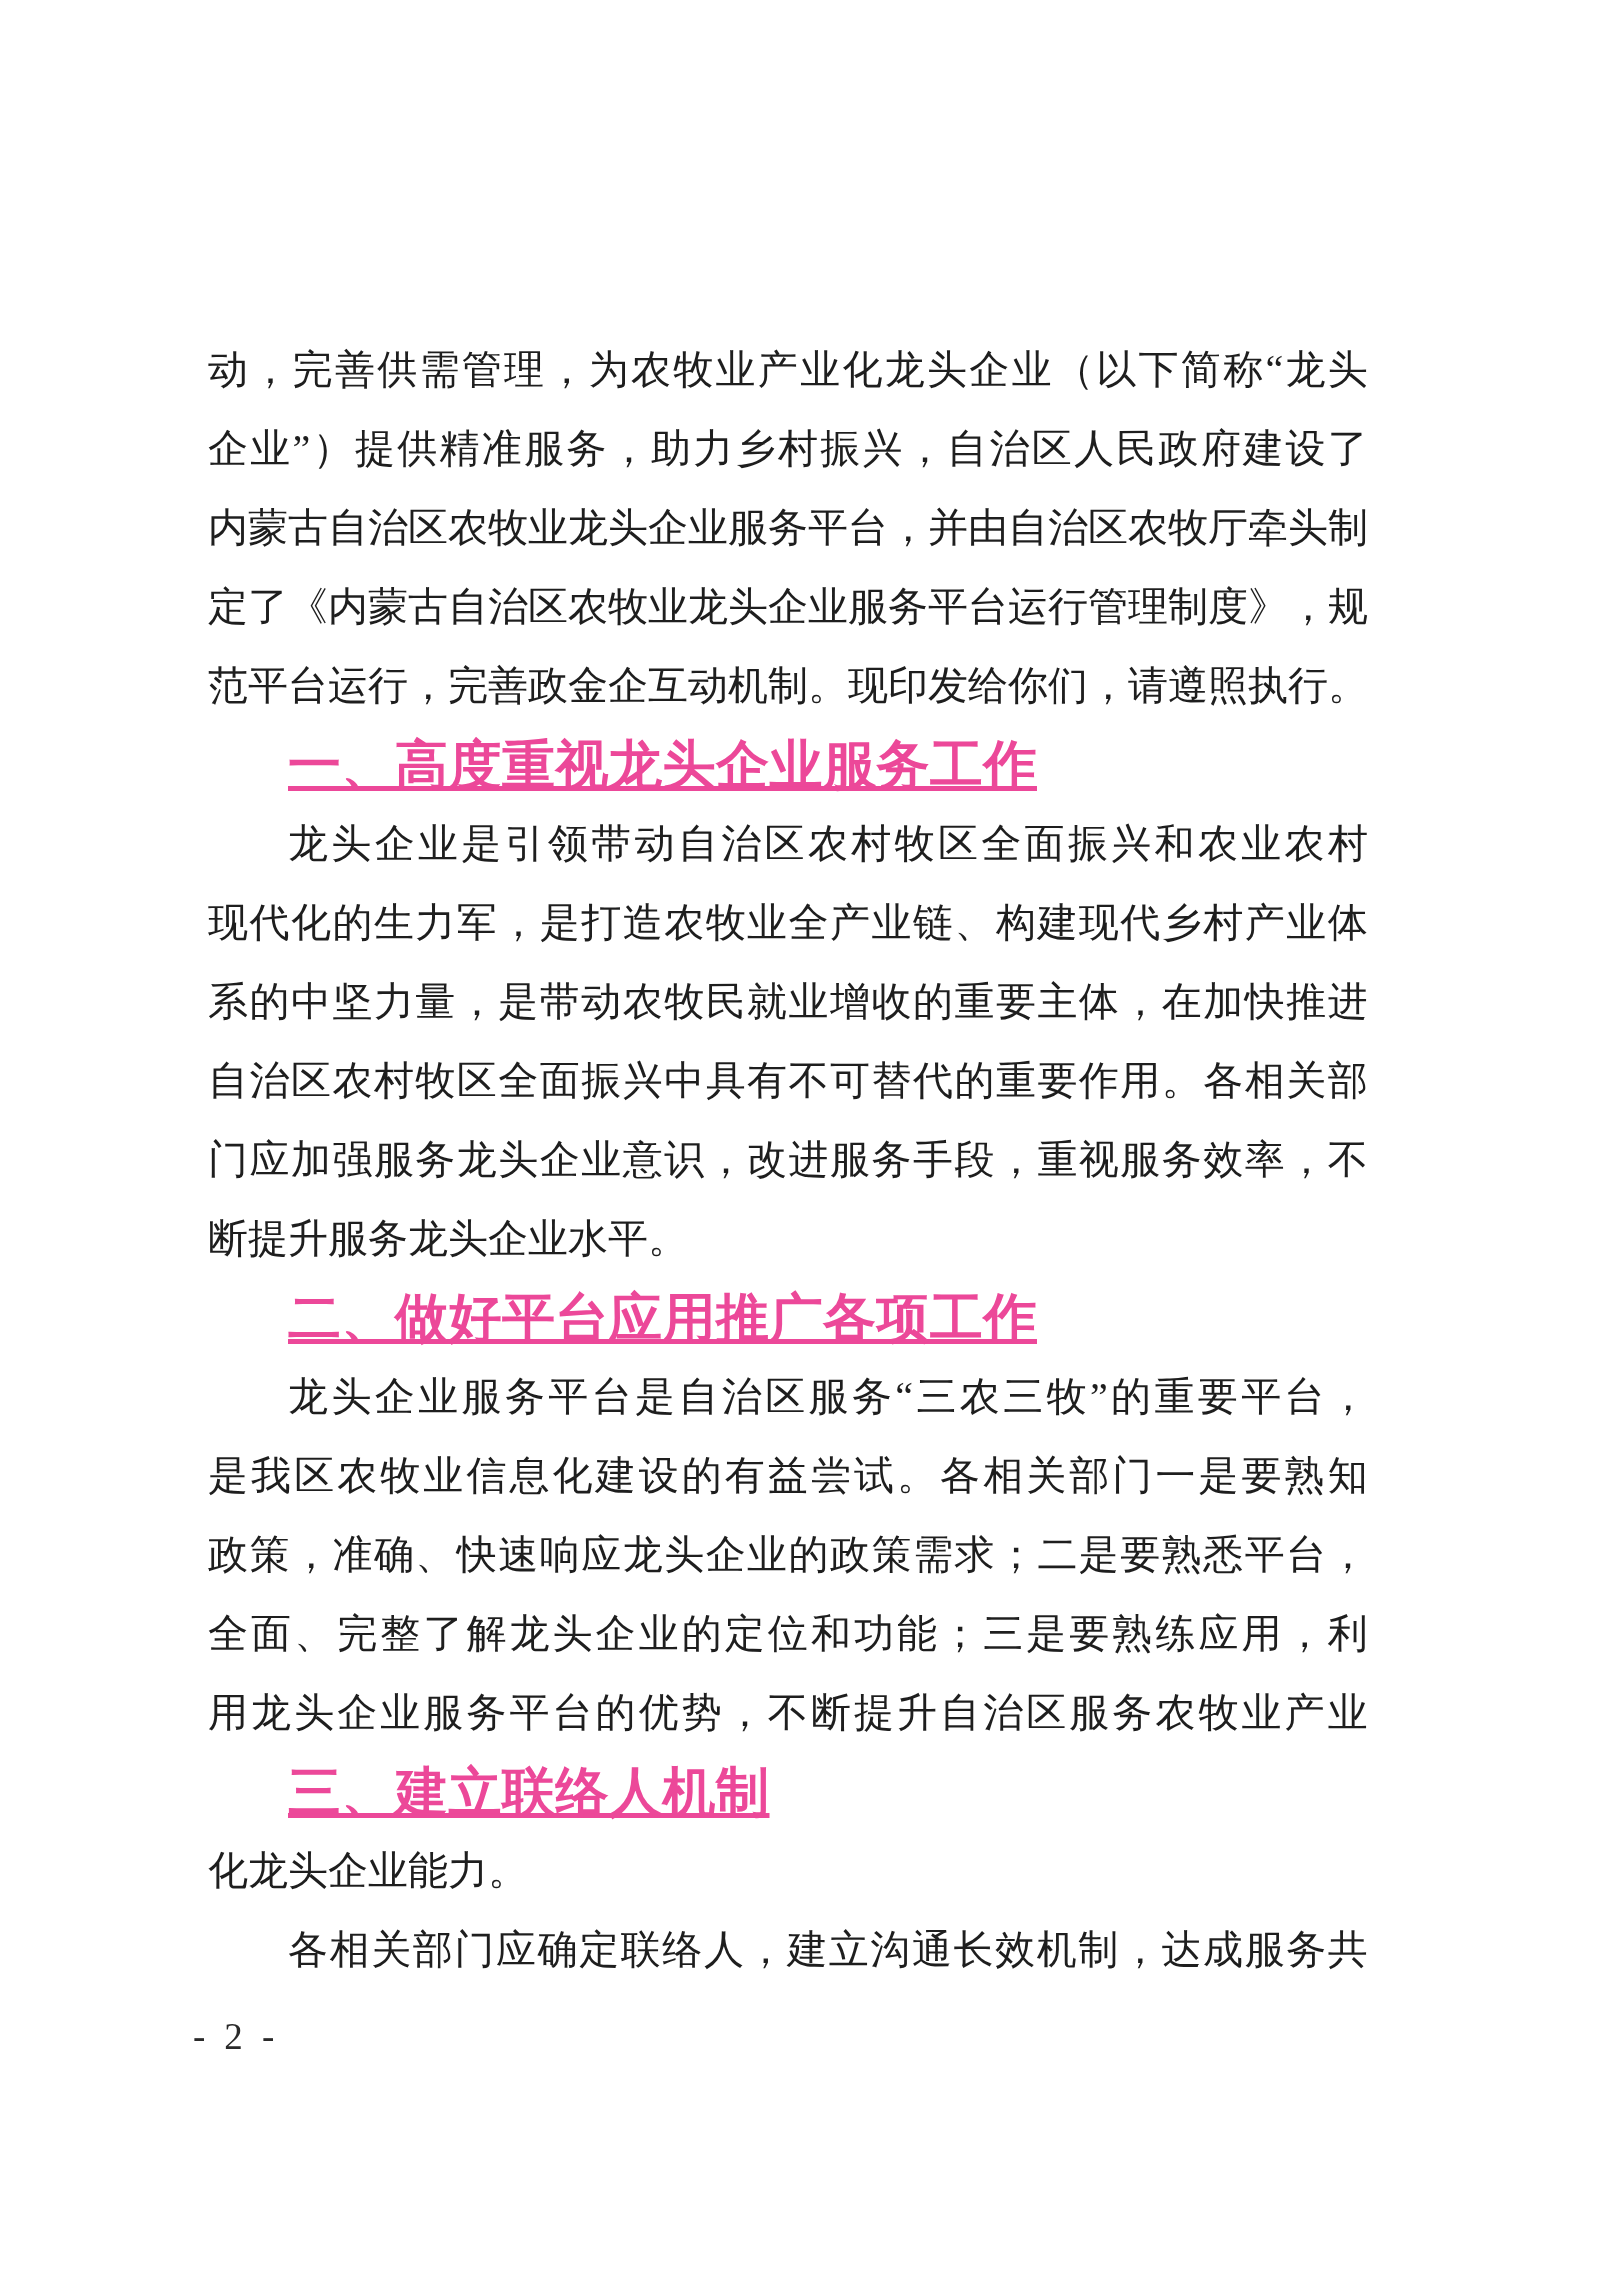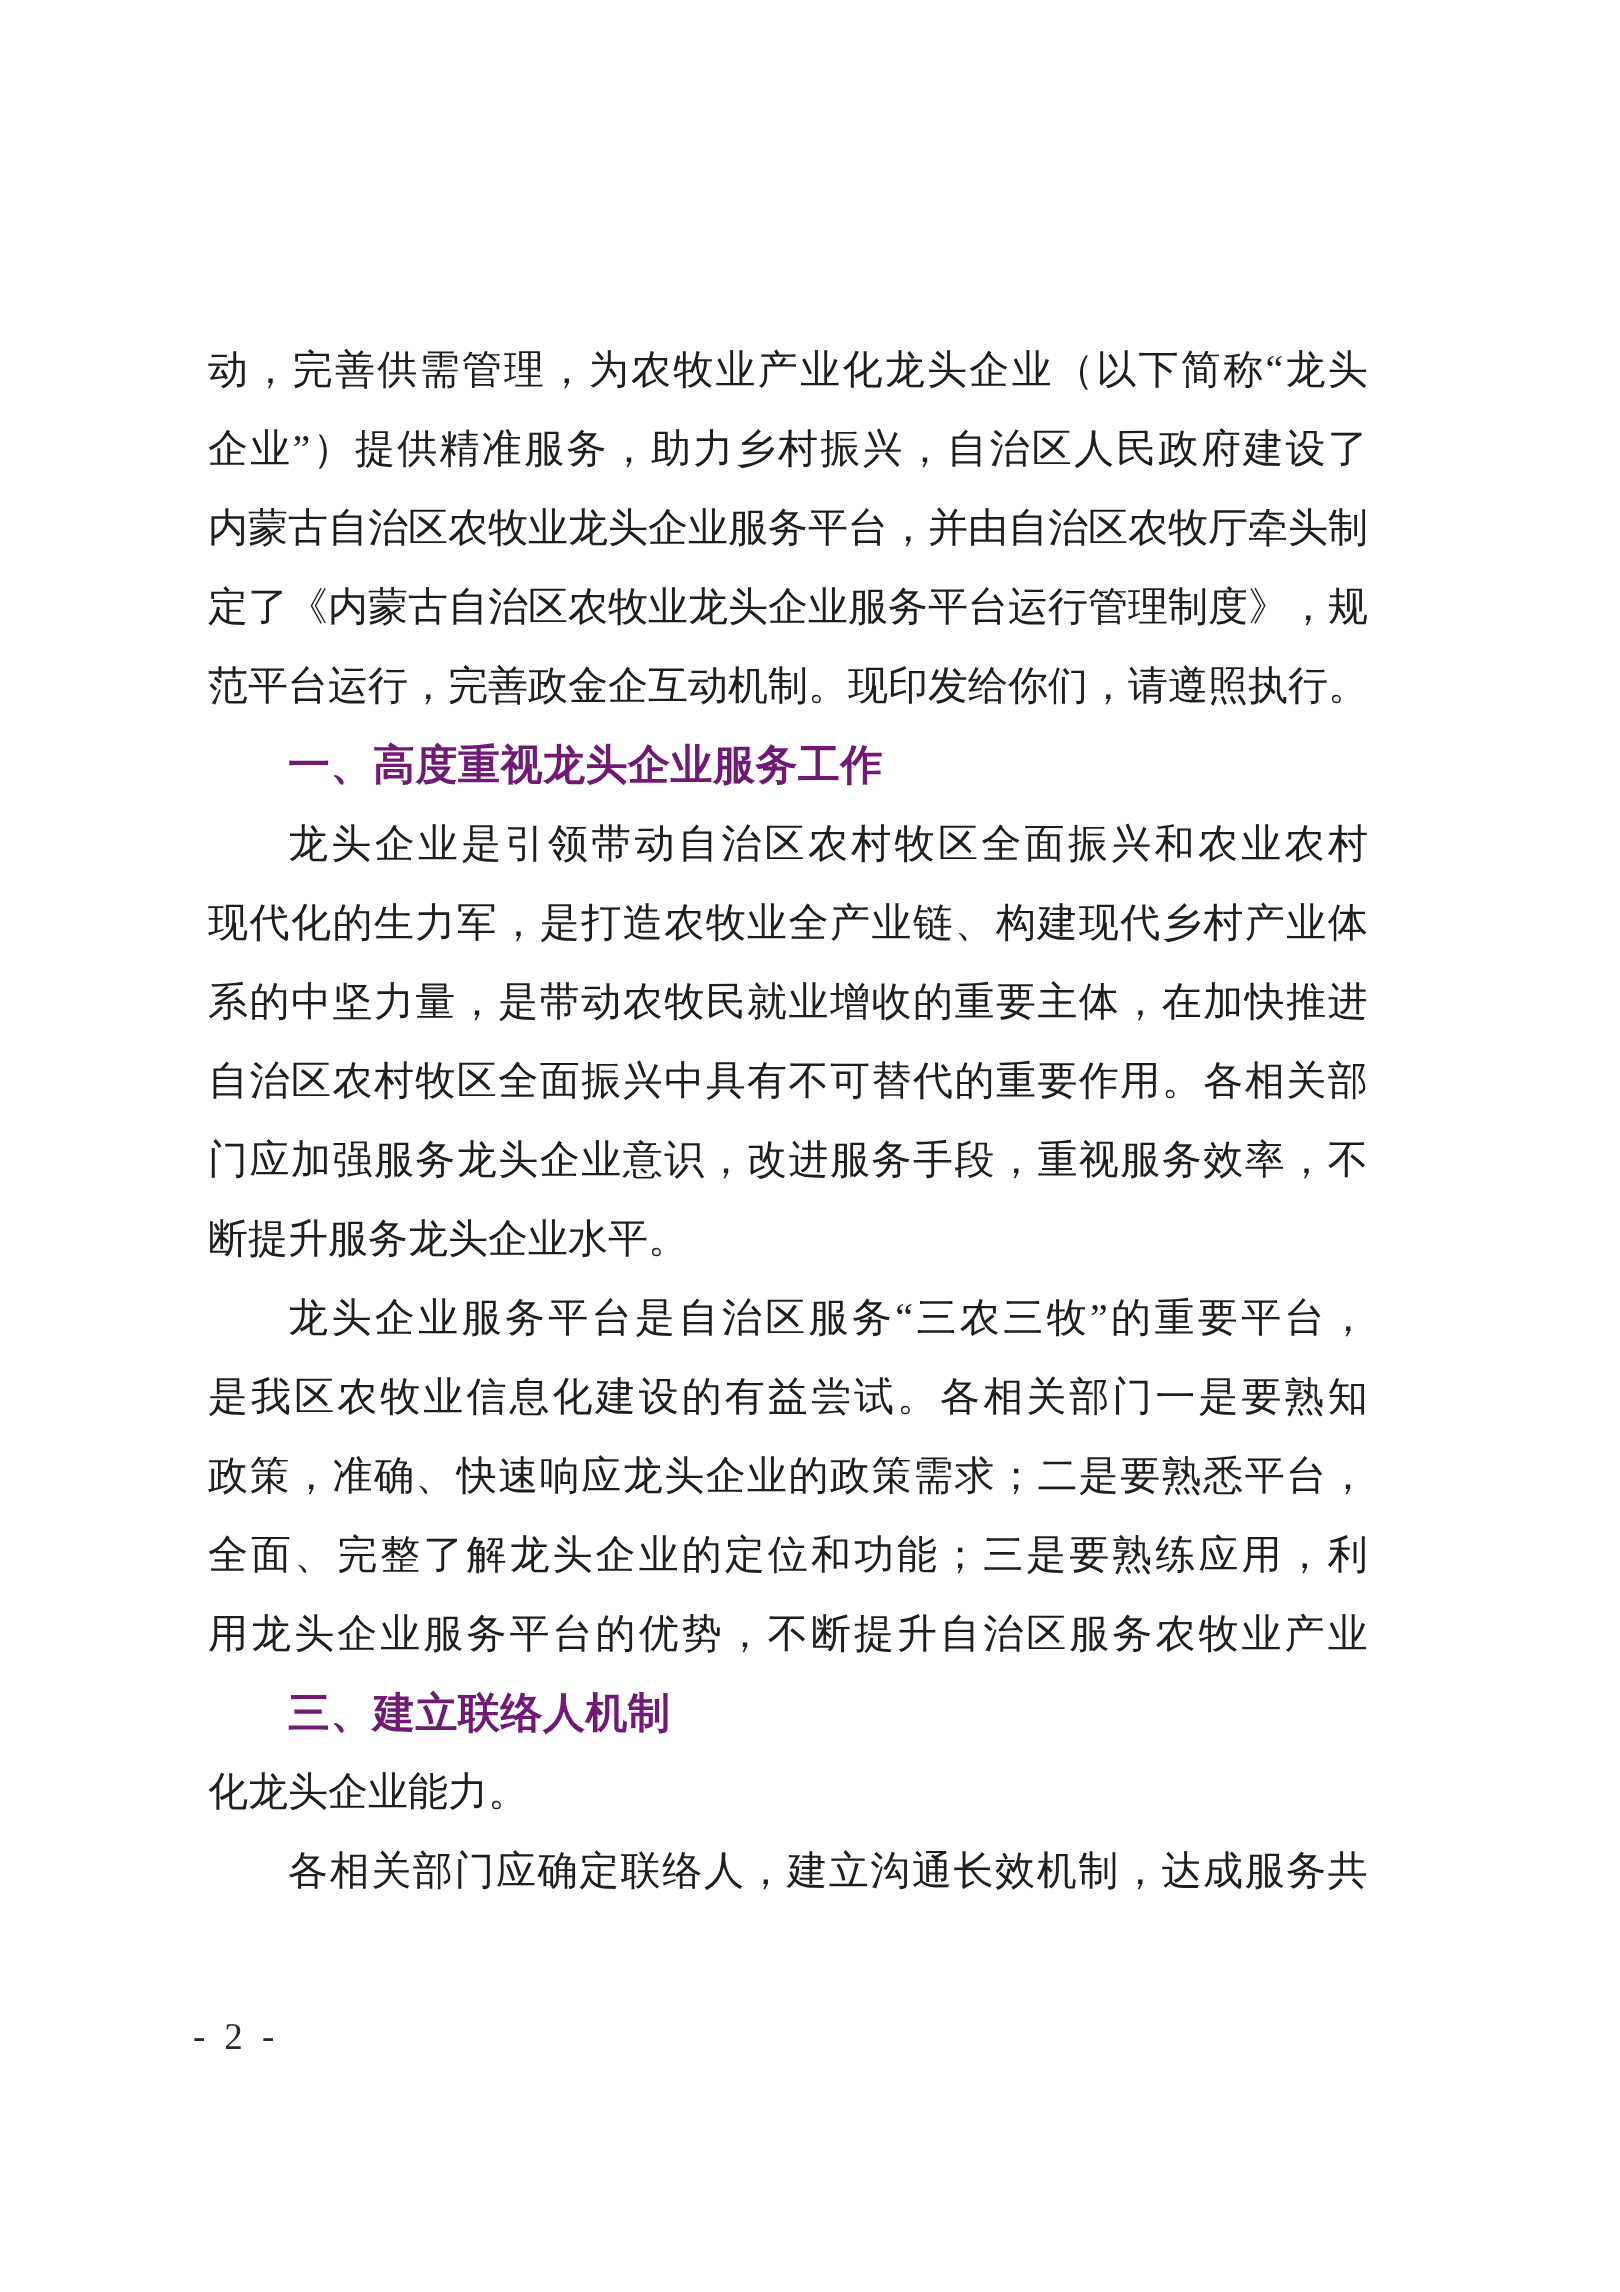--- a/index.html
+++ b/index.html
@@ -35,24 +35,25 @@
   }
   .jline span {
     display: block;
   }
   .indent {
     padding-left: 80px;
   }
   .heading {
     font-family: "Liberation Sans", "DejaVu Sans", sans-serif;
     font-weight: 700;
-    font-size: 42px;
+    font-size: 53px;
     letter-spacing: 0.5px;
     padding-left: 80px;
-    color: #701a75;
+    color: #ec4899;
+    text-decoration: underline;
   }
   .pagenum {
     position: absolute;
     left: 193px;
     top: 2011px;
     height: 51px;
     line-height: 51px;
     font-size: 37px;
     letter-spacing: 4.9px;
     font-family: "Liberation Serif", "DejaVu Serif", serif;
@@ -362,20 +363,21 @@
       <span>视</span>
       <span>服</span>
       <span>务</span>
       <span>效</span>
       <span>率</span>
       <span>，</span>
       <span>不</span>
     </div>
   <div class="line">断提升服务龙头企业水平。</div>
 
+  <div class="line heading">二、做好平台应用推广各项工作</div>
 
   <div class="line jline indent">
       <span>龙</span>
       <span>头</span>
       <span>企</span>
       <span>业</span>
       <span>服</span>
       <span>务</span>
       <span>平</span>
       <span>台</span>

